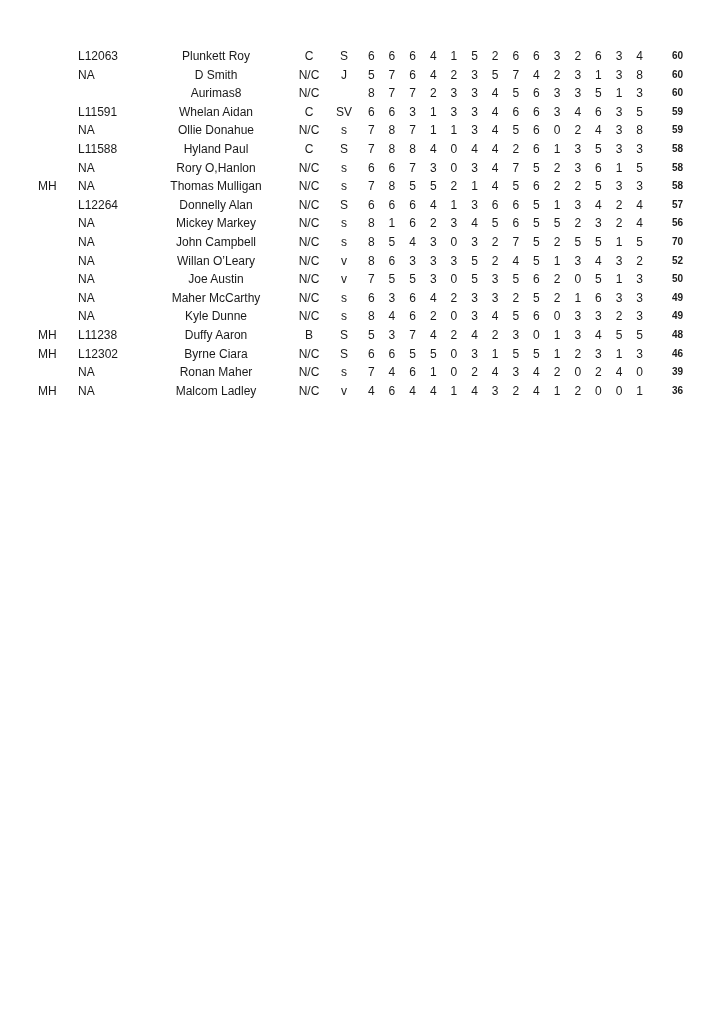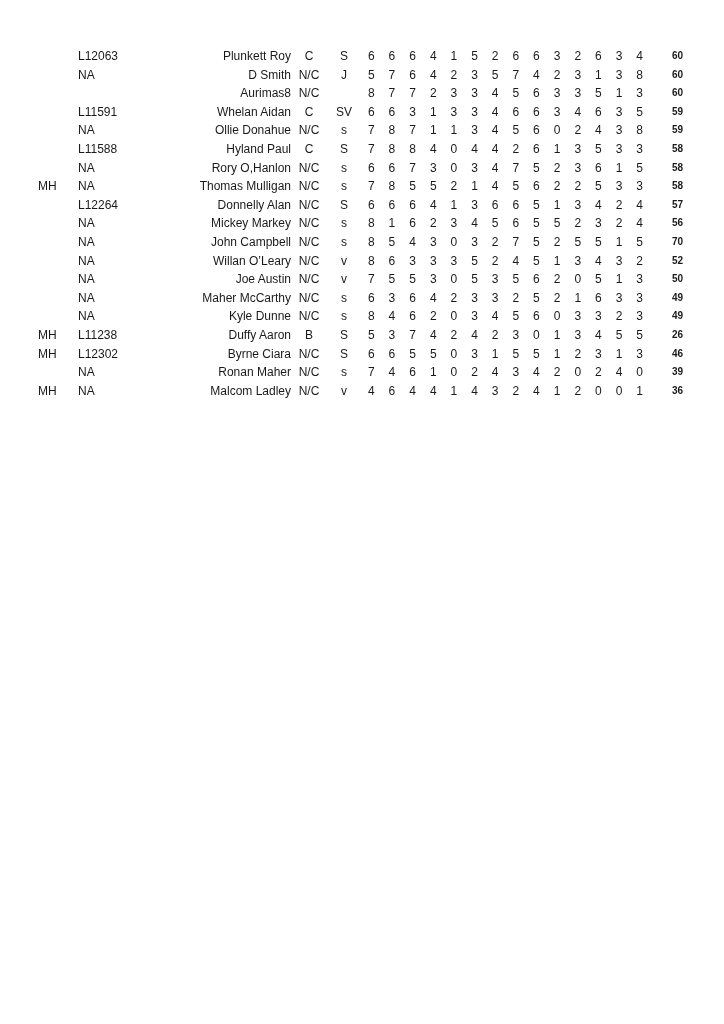--- a/index.html
+++ b/index.html
@@ -26,21 +26,21 @@
     display: flex;
     align-items: center;
     height: 18.6px;
     font-size: 12px;
     line-height: 18.6px;
     white-space: nowrap;
   }
   .cell { flex: 0 0 auto; overflow: visible; }
   .c-mh    { width: 40px;  padding-left: 38px; text-align: left; }
   .c-id    { width: 63px;  text-align: left; }
-  .c-name  { width: 150px; text-align: right; }
+  .c-name  { width: 150px; text-align: center; }
   .c-class { width: 36px;  text-align: center; }
   .c-grade { width: 34px;  text-align: center; }
   .c-score { width: 20.65px; text-align: center; }
   .c-total { width: 55px;  text-align: center; font-weight: bold; font-size: 10px; }
 </style>
 </head>
 <body>
 
 <div class="sheet">
   <div class="score-table" id="score-table">
@@ -387,21 +387,21 @@
         <div class="cell c-score">2</div>
         <div class="cell c-score">4</div>
         <div class="cell c-score">2</div>
         <div class="cell c-score">3</div>
         <div class="cell c-score">0</div>
         <div class="cell c-score">1</div>
         <div class="cell c-score">3</div>
         <div class="cell c-score">4</div>
         <div class="cell c-score">5</div>
         <div class="cell c-score">5</div>
-        <div class="cell c-total">26</div>
+        <div class="cell c-total">48</div>
       </div>
       <div class="trow">
         <div class="cell c-mh">MH</div>
         <div class="cell c-id">L12302</div>
         <div class="cell c-name">Byrne Ciara</div>
         <div class="cell c-class">N/C</div>
         <div class="cell c-grade">S</div>
         <div class="cell c-score">6</div>
         <div class="cell c-score">6</div>
         <div class="cell c-score">5</div>

